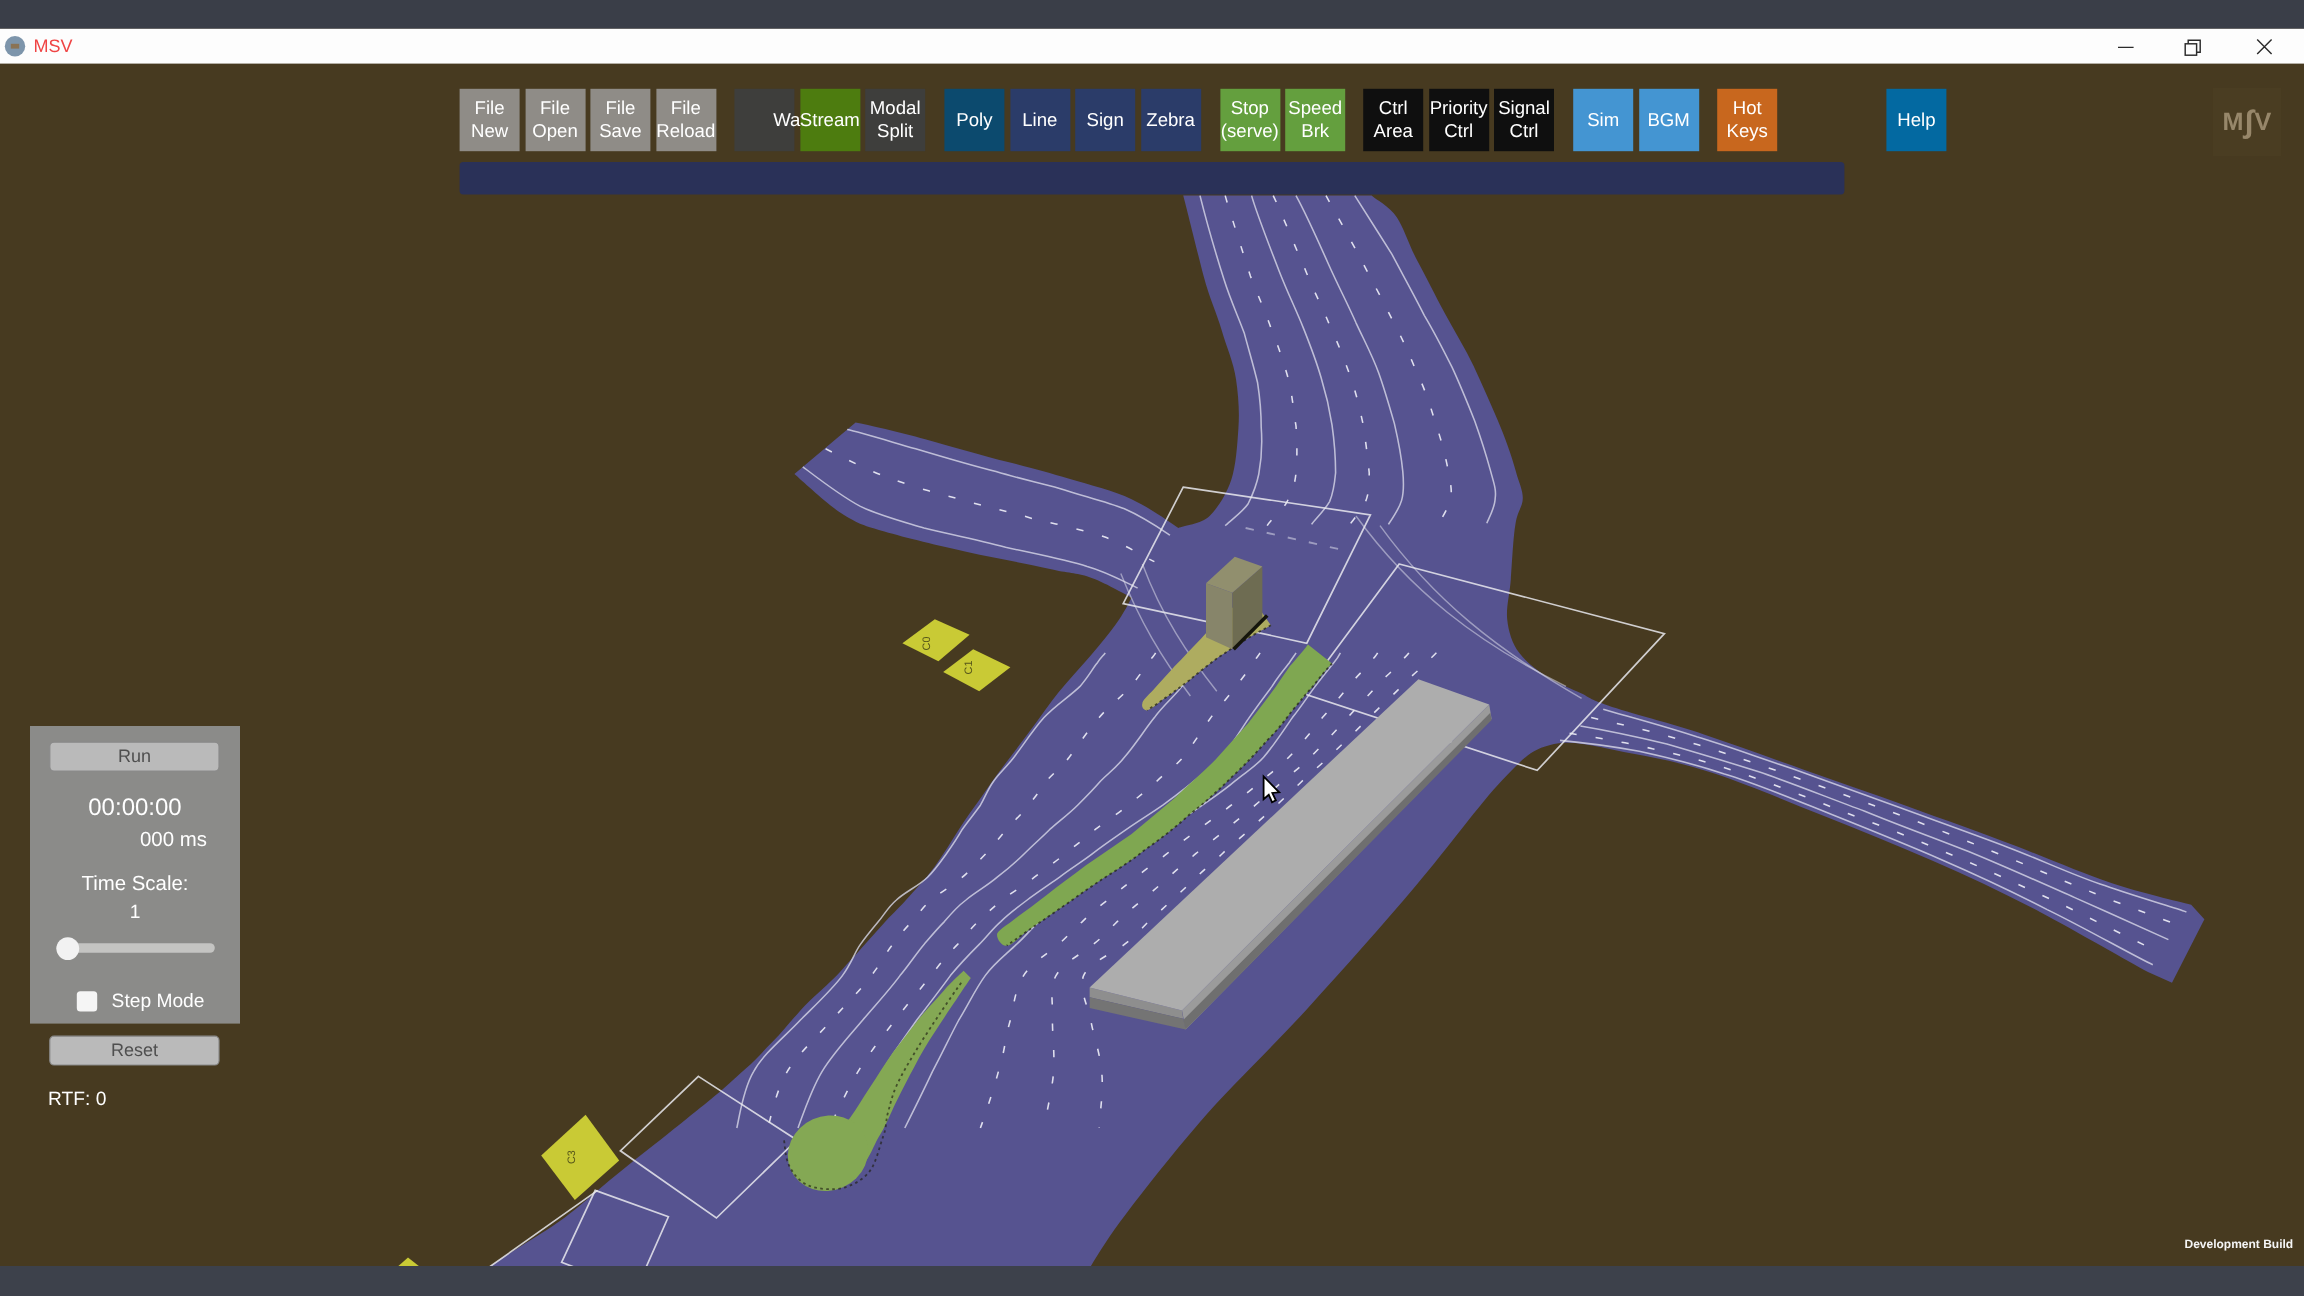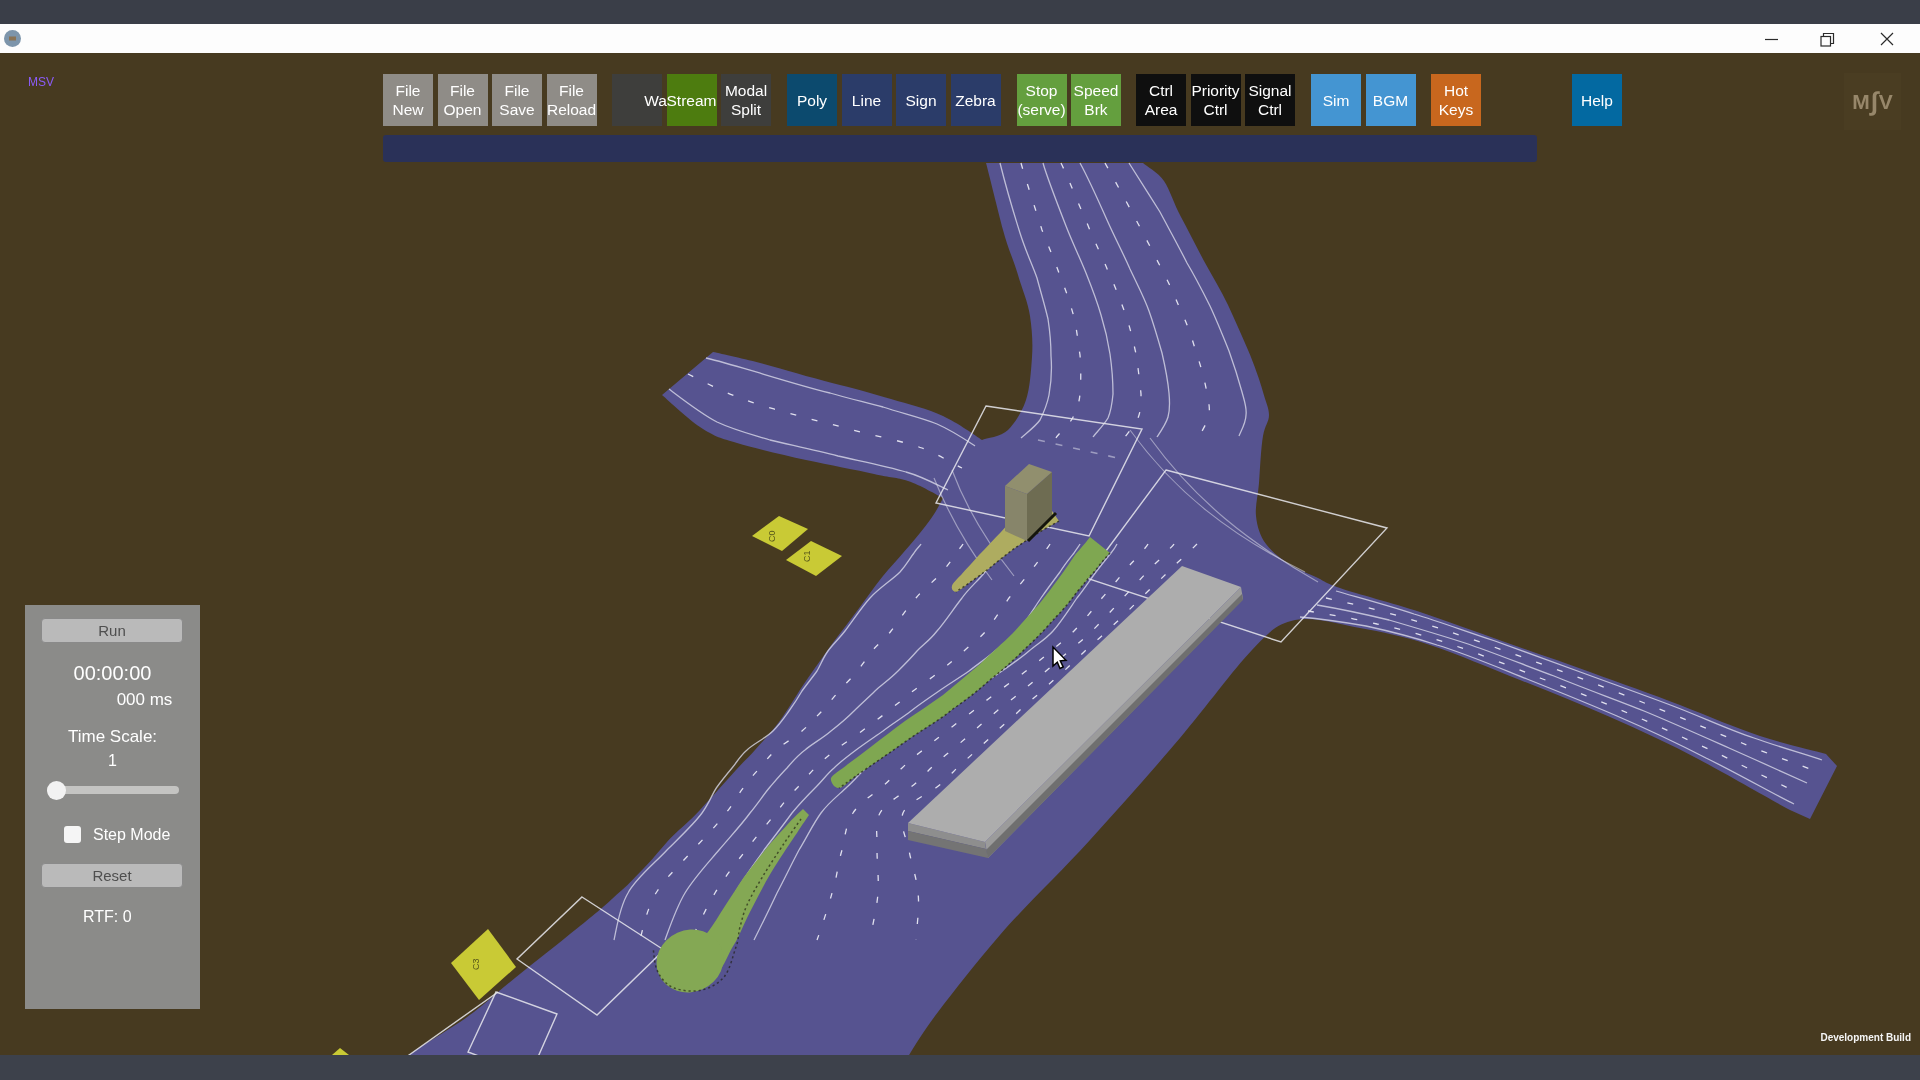--- a/index.html
+++ b/index.html
@@ -1,28 +1,28 @@
 <!DOCTYPE html>
 <html><head>
 <meta charset="utf-8">
 <style>
   * { margin:0; padding:0; box-sizing:border-box; }
   html,body { width:1920px; height:1080px; overflow:hidden; background:#473a20;
     font-family:"Liberation Sans", sans-serif; }
   .abs { position:absolute; }
   #topstrip { left:0; top:0; width:1920px; height:24px; background:#3a3e48; }
   #titlebar { left:0; top:24px; width:1920px; height:29px; background:#fdfdfd; }
-  #titlebar .title { position:absolute; left:28px; top:6px; font-size:12px; color:#8b5cf6;margin-top:45px; }
+  #titlebar .title { position:absolute; left:28px; top:6px; font-size:15px; color:#ef4444; }
   #botstrip { left:0; top:1055px; width:1920px; height:25px; background:#3d414b; }
   #devbuild { right:9px; top:1032px; color:#f5f5f5; font-size:10px; font-weight:bold; }
   .btn { position:absolute; top:74px; width:50px; height:52px; color:#fff;
          font-size:15.5px; line-height:19px; text-align:center;
          display:flex; align-items:center; justify-content:center; }
   #navybar { left:383px; top:135px; width:1154px; height:27px; background:#2a3158; border-radius:3px; }
-  #panel { left:25px; top:605px; width:175px; height:404px; background:#8b8b89; }
+  #panel { left:25px; top:605px; width:175px; height:248px; background:#8b8b89; }
   .pbtn { position:absolute; left:16px; width:142px; height:25px; background:#bababa;
           border:1px solid #8a8a8a; border-radius:4px; color:#4f4f4f; font-size:15px;
           display:flex; align-items:center; justify-content:center; }
   #logo { left:1844px; top:73px; width:57px; height:57px; background:#4a3d22;
           display:flex; align-items:center; justify-content:center;
           color:#97876a; font-size:21px; font-weight:bold; }
 </style>
 </head>
 <body>
 <svg id="scene" class="abs" style="left:0;top:53px;" width="1920" height="1002" viewBox="0 53 1920 1002">
@@ -182,16 +182,16 @@
   <div class="pbtn" style="top:13px;">Run</div>
   <div style="position:absolute;top:57px;width:175px;text-align:center;color:#fff;font-size:20px;">00:00:00</div>
   <div style="position:absolute;top:85px;width:175px;text-align:center;color:#fff;font-size:17px;margin-left:32px;">000 ms</div>
   <div style="position:absolute;top:122px;width:175px;text-align:center;color:#fff;font-size:17px;">Time Scale:</div>
   <div style="position:absolute;top:147px;width:175px;text-align:center;color:#fff;font-size:16px;">1</div>
   <div style="position:absolute;left:22px;top:181px;width:132px;height:8px;background:#c4c4c2;border-radius:4px;"></div>
   <div style="position:absolute;left:22px;top:176px;width:19px;height:19px;background:#f2f2f2;border-radius:50%;"></div>
   <div style="position:absolute;left:39px;top:221px;width:17px;height:17px;background:#f5f5f5;border-radius:3px;"></div>
   <div style="position:absolute;left:68px;top:221px;color:#fff;font-size:16px;">Step Mode</div>
   <div class="pbtn" style="top:258px;">Reset</div>
-  <div style="position:absolute;left:15px;top:303px;color:#fff;font-size:16px;margin-left:43px;">RTF: 0</div>
+  <div style="position:absolute;left:15px;top:303px;color:#fff;font-size:16px;">RTF: 0</div>
 </div>
 <div id="devbuild" class="abs">Development Build</div>
 <div id="botstrip" class="abs"></div>
 
 </body></html>

